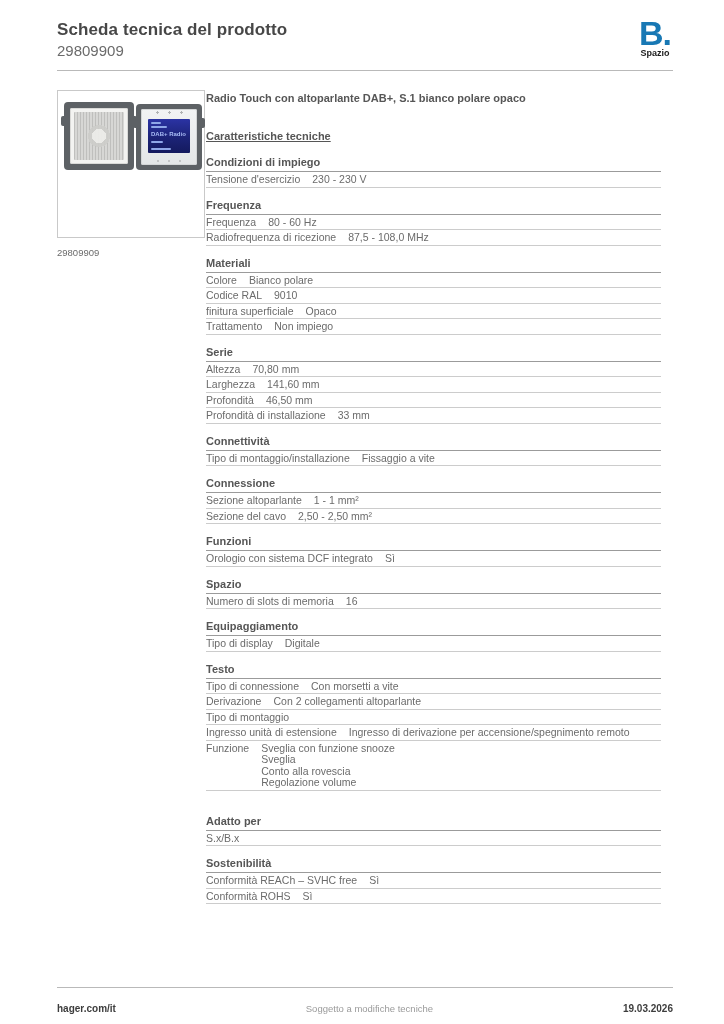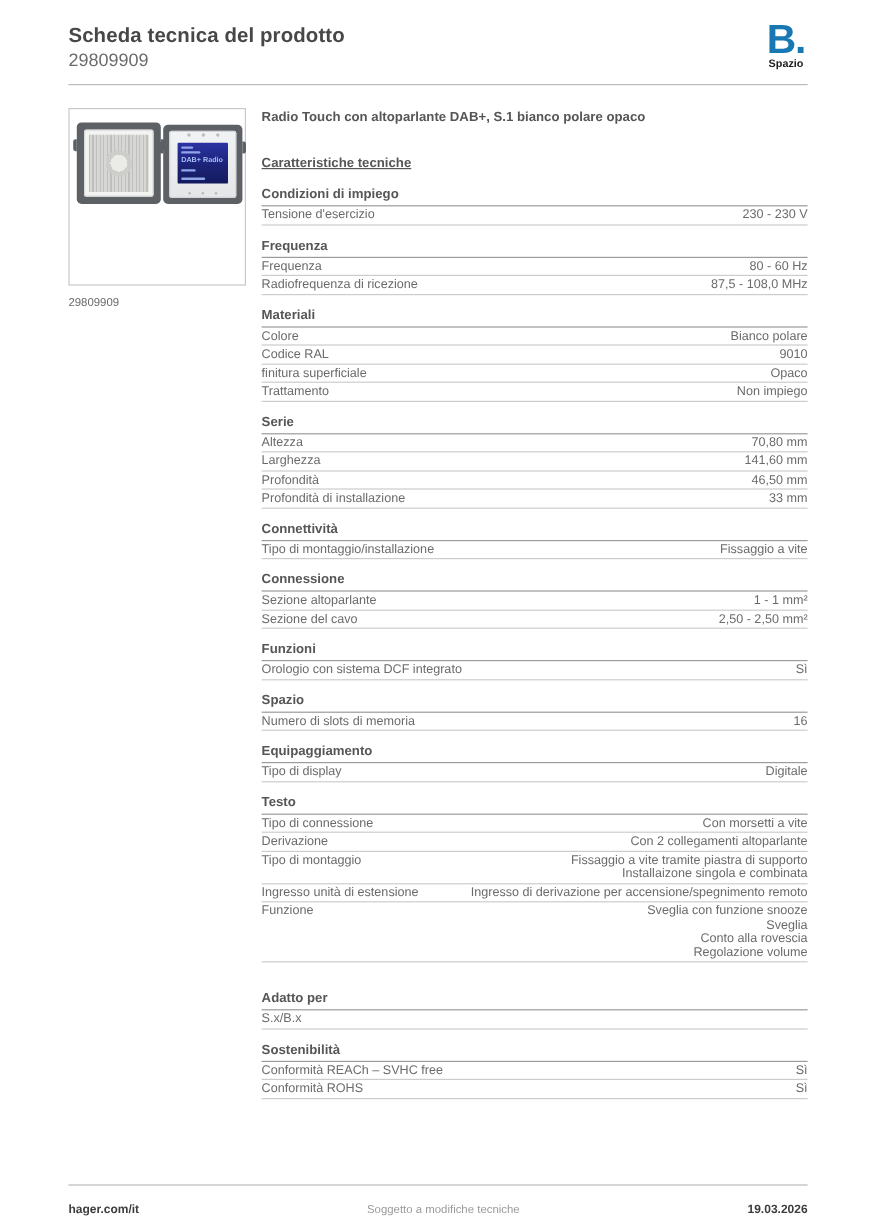--- a/index.html
+++ b/index.html
@@ -132,21 +132,21 @@
   .plate-dots i { width: 2px; height: 2px; border-radius: 50%; background: #b7b9ba; }
   .plate-marks {
     position: absolute; left: 0; right: 0; top: 2px;
     display: flex; justify-content: center; gap: 9px;
   }
   .plate-marks i { width: 3px; height: 3px; position: relative; }
   .plate-marks i::before { content:""; position:absolute; left:0; right:0; top:1px; height:1px; background:#b0b2b3; }
   .plate-marks i::after  { content:""; position:absolute; top:0; bottom:0; left:1px; width:1px; background:#b0b2b3; }
 
   
-  .right-col { position: absolute; left: 161px; top: 2px; width: 455px; }
+  .right-col { position: absolute; left: 149px; top: 2px; width: 455px; }
   .product-title {
     font-size: 11px;
     font-weight: bold;
     color: #565656;
     margin-bottom: 26px;
   }
   .tech-heading {
     font-size: 11px;
     font-weight: bold;
     color: #565656;
@@ -167,21 +167,21 @@
     display: flex;
     justify-content: space-between;
     align-items: flex-start;
     font-size: 10.5px;
     line-height: 11.5px;
     color: #6b6b6b;
     padding: 2px 0 1px;
     border-bottom: 1px solid #cccccc;
   }
   .row-label { flex: 0 0 auto; padding-right: 12px; }
-  .row-value { flex: 1 1 auto; text-align: right; white-space: pre-line; }
+  .row-value { flex: 1 1 auto; text-align: left; white-space: pre-line; }
 
   
   .footer {
     position: absolute;
     left: 57px; right: 51px; top: 987px;
     border-top: 1px solid #b9b9b9;
     padding-top: 15px;
     display: flex;
     justify-content: space-between;
     align-items: baseline;
@@ -345,22 +345,20 @@
             <div class="row">
               <span class="row-label">Tipo di connessione</span>
               <span class="row-value">Con morsetti a vite</span>
             </div>
             <div class="row">
               <span class="row-label">Derivazione</span>
               <span class="row-value">Con 2 collegamenti altoparlante</span>
             </div>
             <div class="row">
               <span class="row-label">Tipo di montaggio</span>
-              <span class="row-value">Fissaggio a vite tramite piastra di supporto
-Installaizone singola e combinata</span>
             </div>
             <div class="row">
               <span class="row-label">Ingresso unità di estensione</span>
               <span class="row-value">Ingresso di derivazione per accensione/spegnimento remoto</span>
             </div>
             <div class="row">
               <span class="row-label">Funzione</span>
               <span class="row-value">Sveglia con funzione snooze
 Sveglia
 Conto alla rovescia

